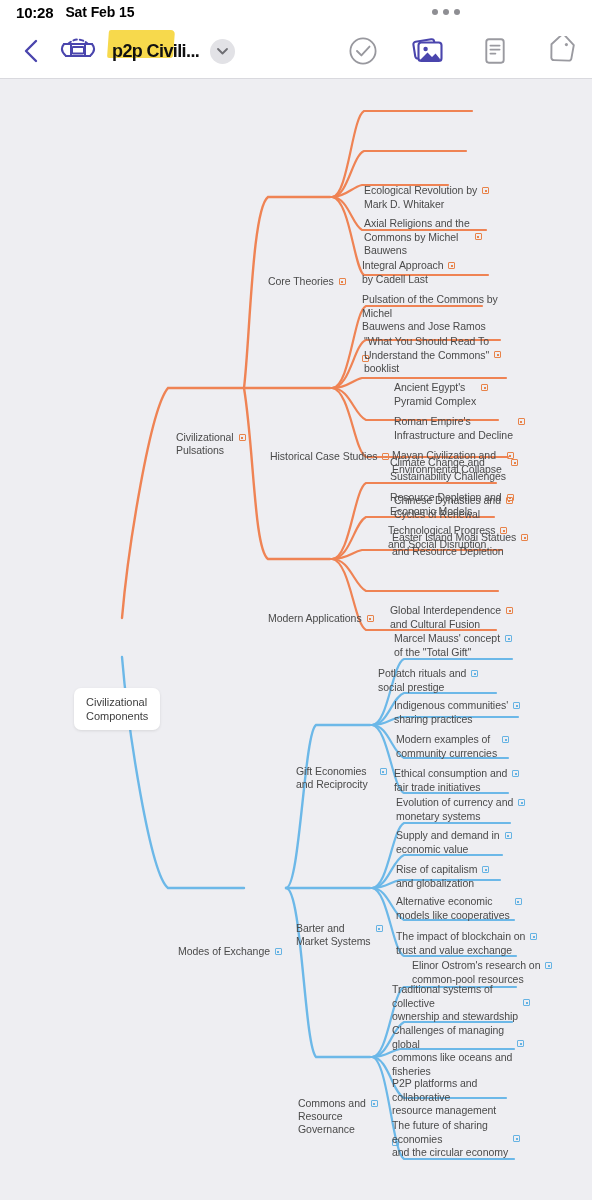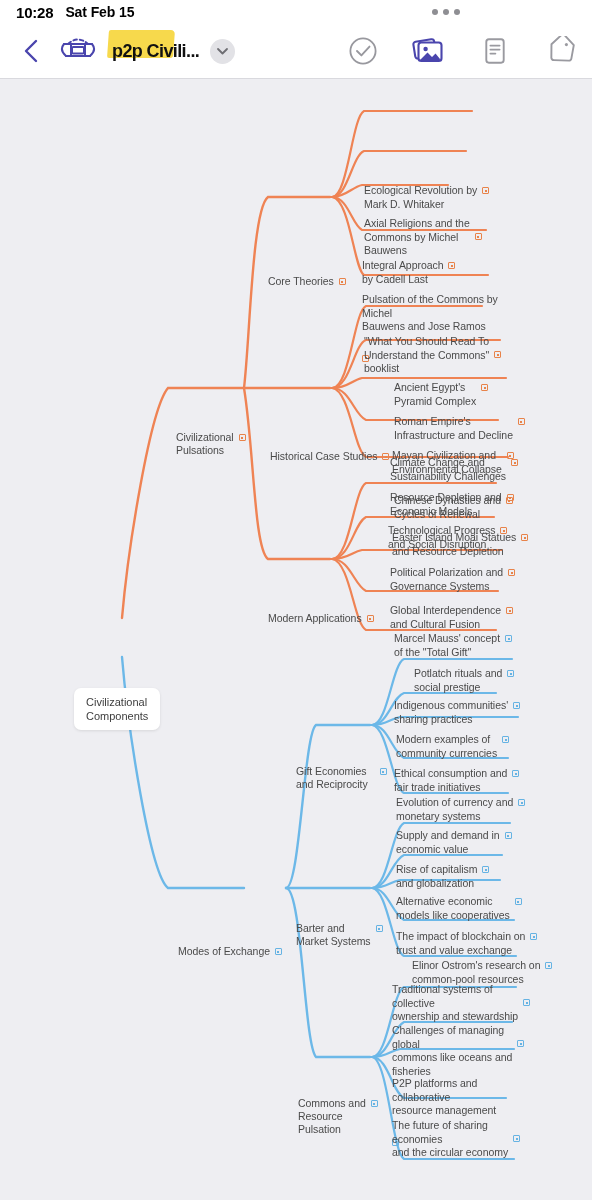--- a/index.html
+++ b/index.html
@@ -316,21 +316,21 @@
     <span class="note"></span>
   </div>
   <div class="node blue" style="left:296px; top:843px;">
     <span class="txt">Barter and
 Market Systems</span>
     <span class="note"></span>
   </div>
   <div class="node blue" style="left:298px; top:1018px;">
     <span class="txt">Commons and
 Resource
-Pulsation</span>
+Governance</span>
     <span class="note"></span>
   </div>
 
   <div class="node leaf orange" style="left:364px; top:105px;">
     <span class="txt">Ecological Revolution by
 Mark D. Whitaker</span>
     <span class="note"></span>
   </div>
   <div class="node leaf orange" style="left:364px; top:138px;">
     <span class="txt">Axial Religions and the
@@ -390,37 +390,32 @@
   <div class="node leaf orange" style="left:390px; top:412px;">
     <span class="txt">Resource Depletion and
 Economic Models</span>
     <span class="note"></span>
   </div>
   <div class="node leaf orange" style="left:388px; top:445px;">
     <span class="txt">Technological Progress
 and Social Disruption</span>
     <span class="note"></span>
   </div>
-  <div class="node leaf orange" style="left:390px; top:487px;">
-    <span class="txt">Political Polarization and
-Governance Systems</span>
-    <span class="note"></span>
-  </div>
   <div class="node leaf orange" style="left:390px; top:525px;">
     <span class="txt">Global Interdependence
 and Cultural Fusion</span>
     <span class="note"></span>
   </div>
 
   <div class="node leaf blue" style="left:394px; top:553px;">
     <span class="txt">Marcel Mauss' concept
 of the "Total Gift"</span>
     <span class="note"></span>
   </div>
-  <div class="node leaf blue" style="left:414px; top:588px;">
+  <div class="node leaf blue" style="left:378px; top:588px;">
     <span class="txt">Potlatch rituals and
 social prestige</span>
     <span class="note"></span>
   </div>
   <div class="node leaf blue" style="left:394px; top:620px;">
     <span class="txt">Indigenous communities'
 sharing practices</span>
     <span class="note"></span>
   </div>
   <div class="node leaf blue" style="left:396px; top:654px;">

